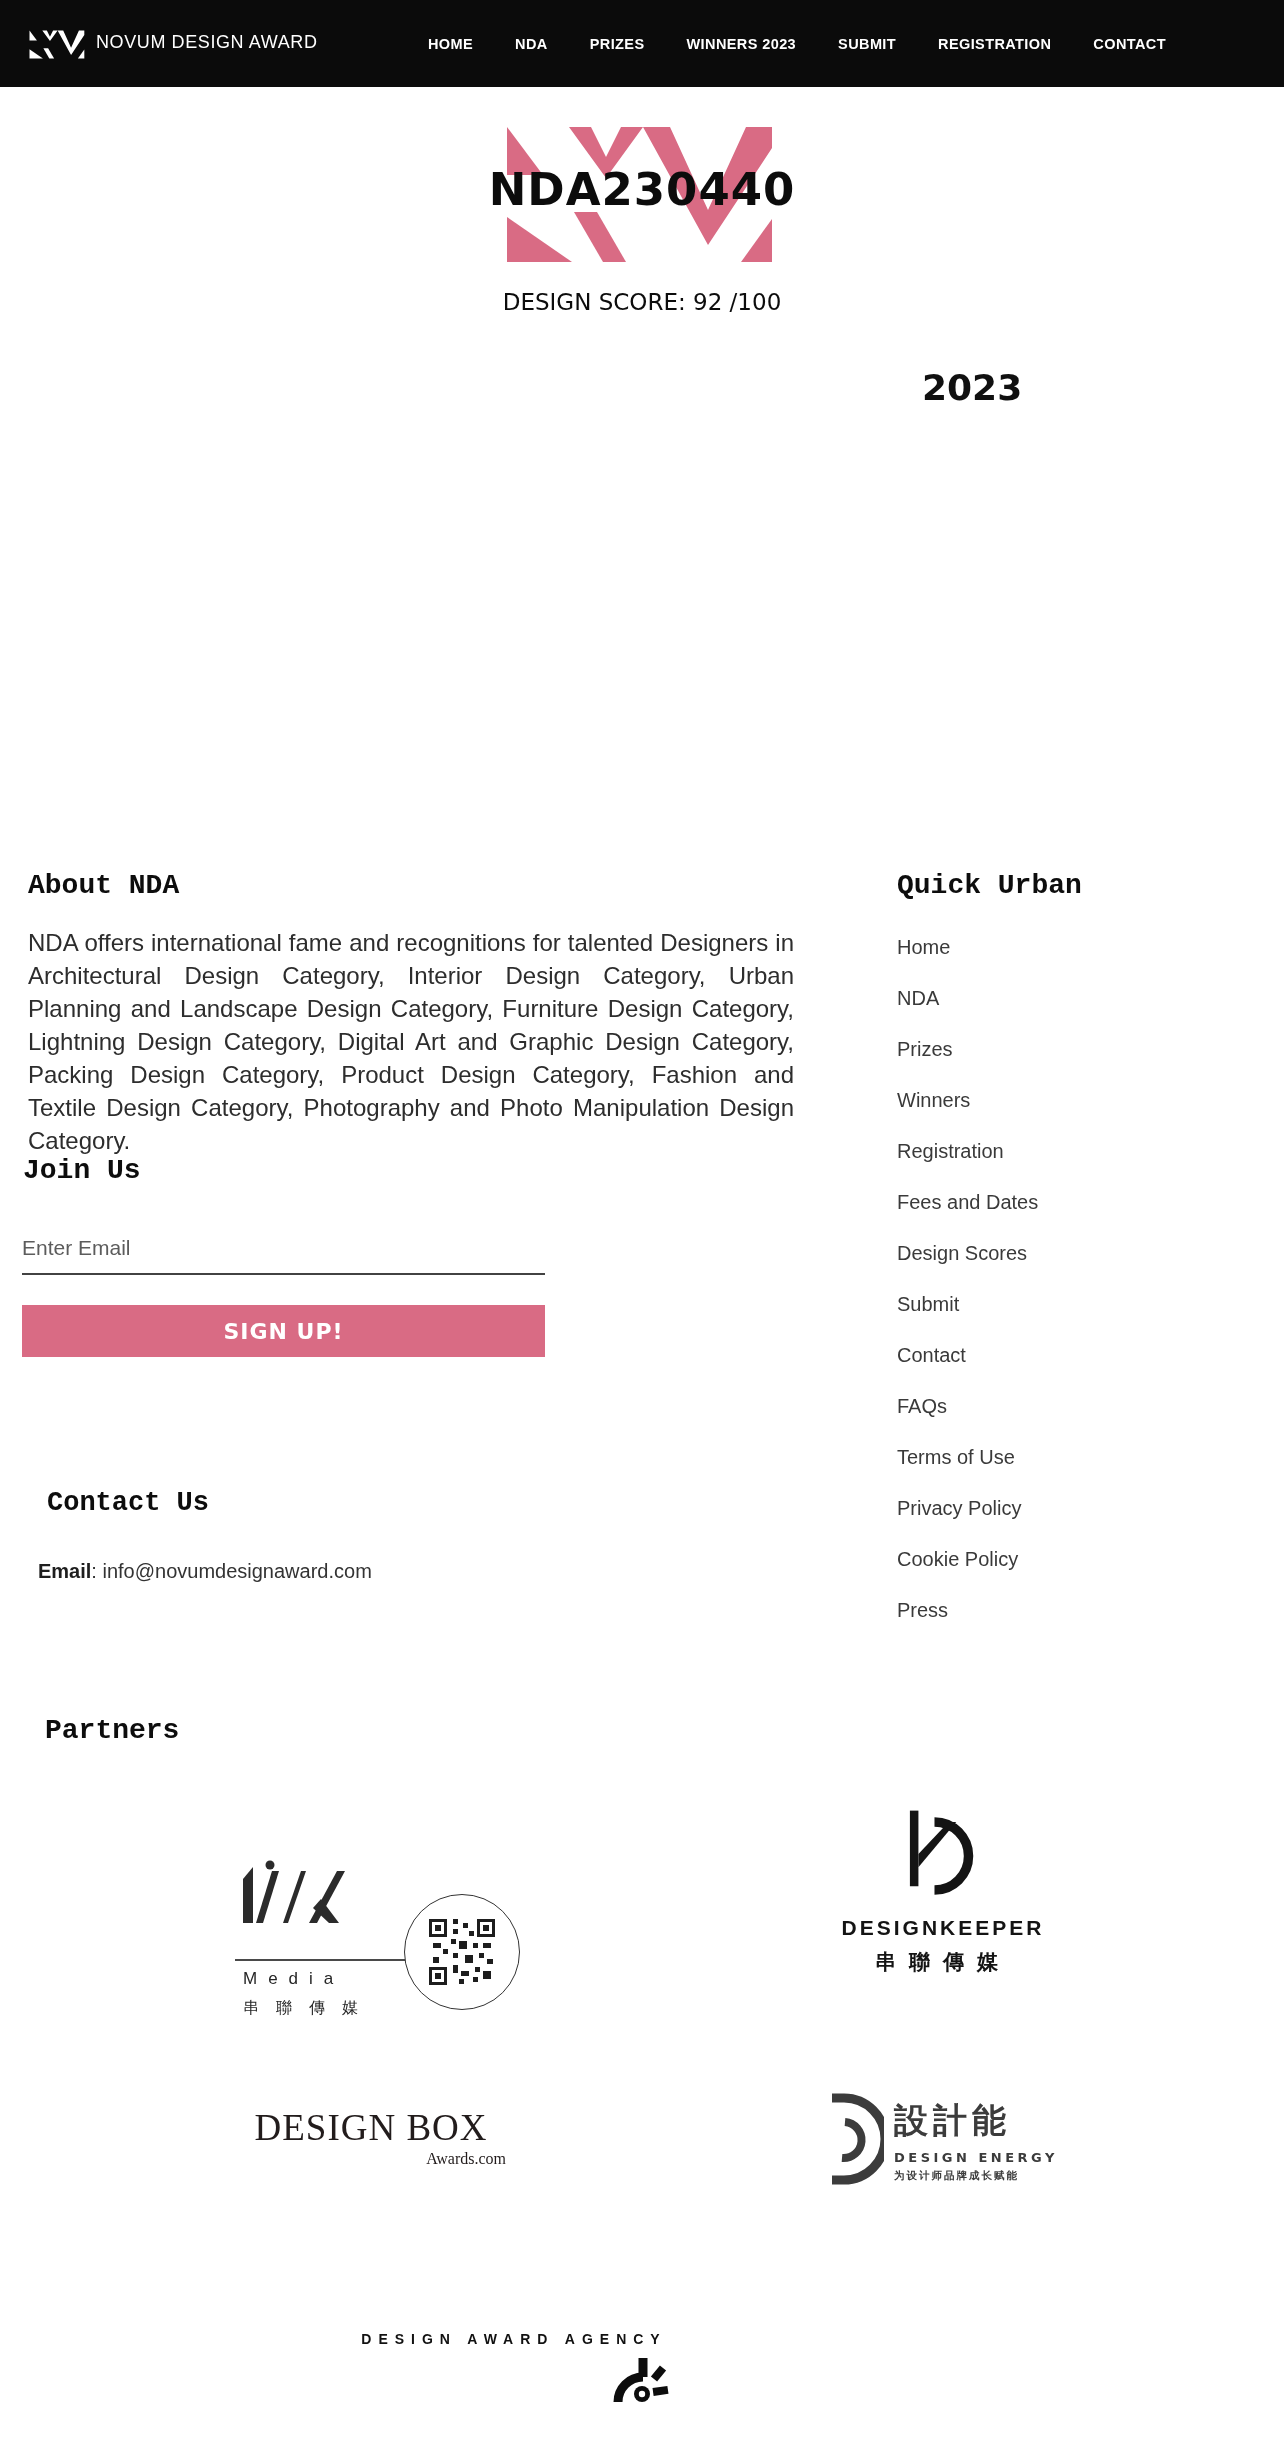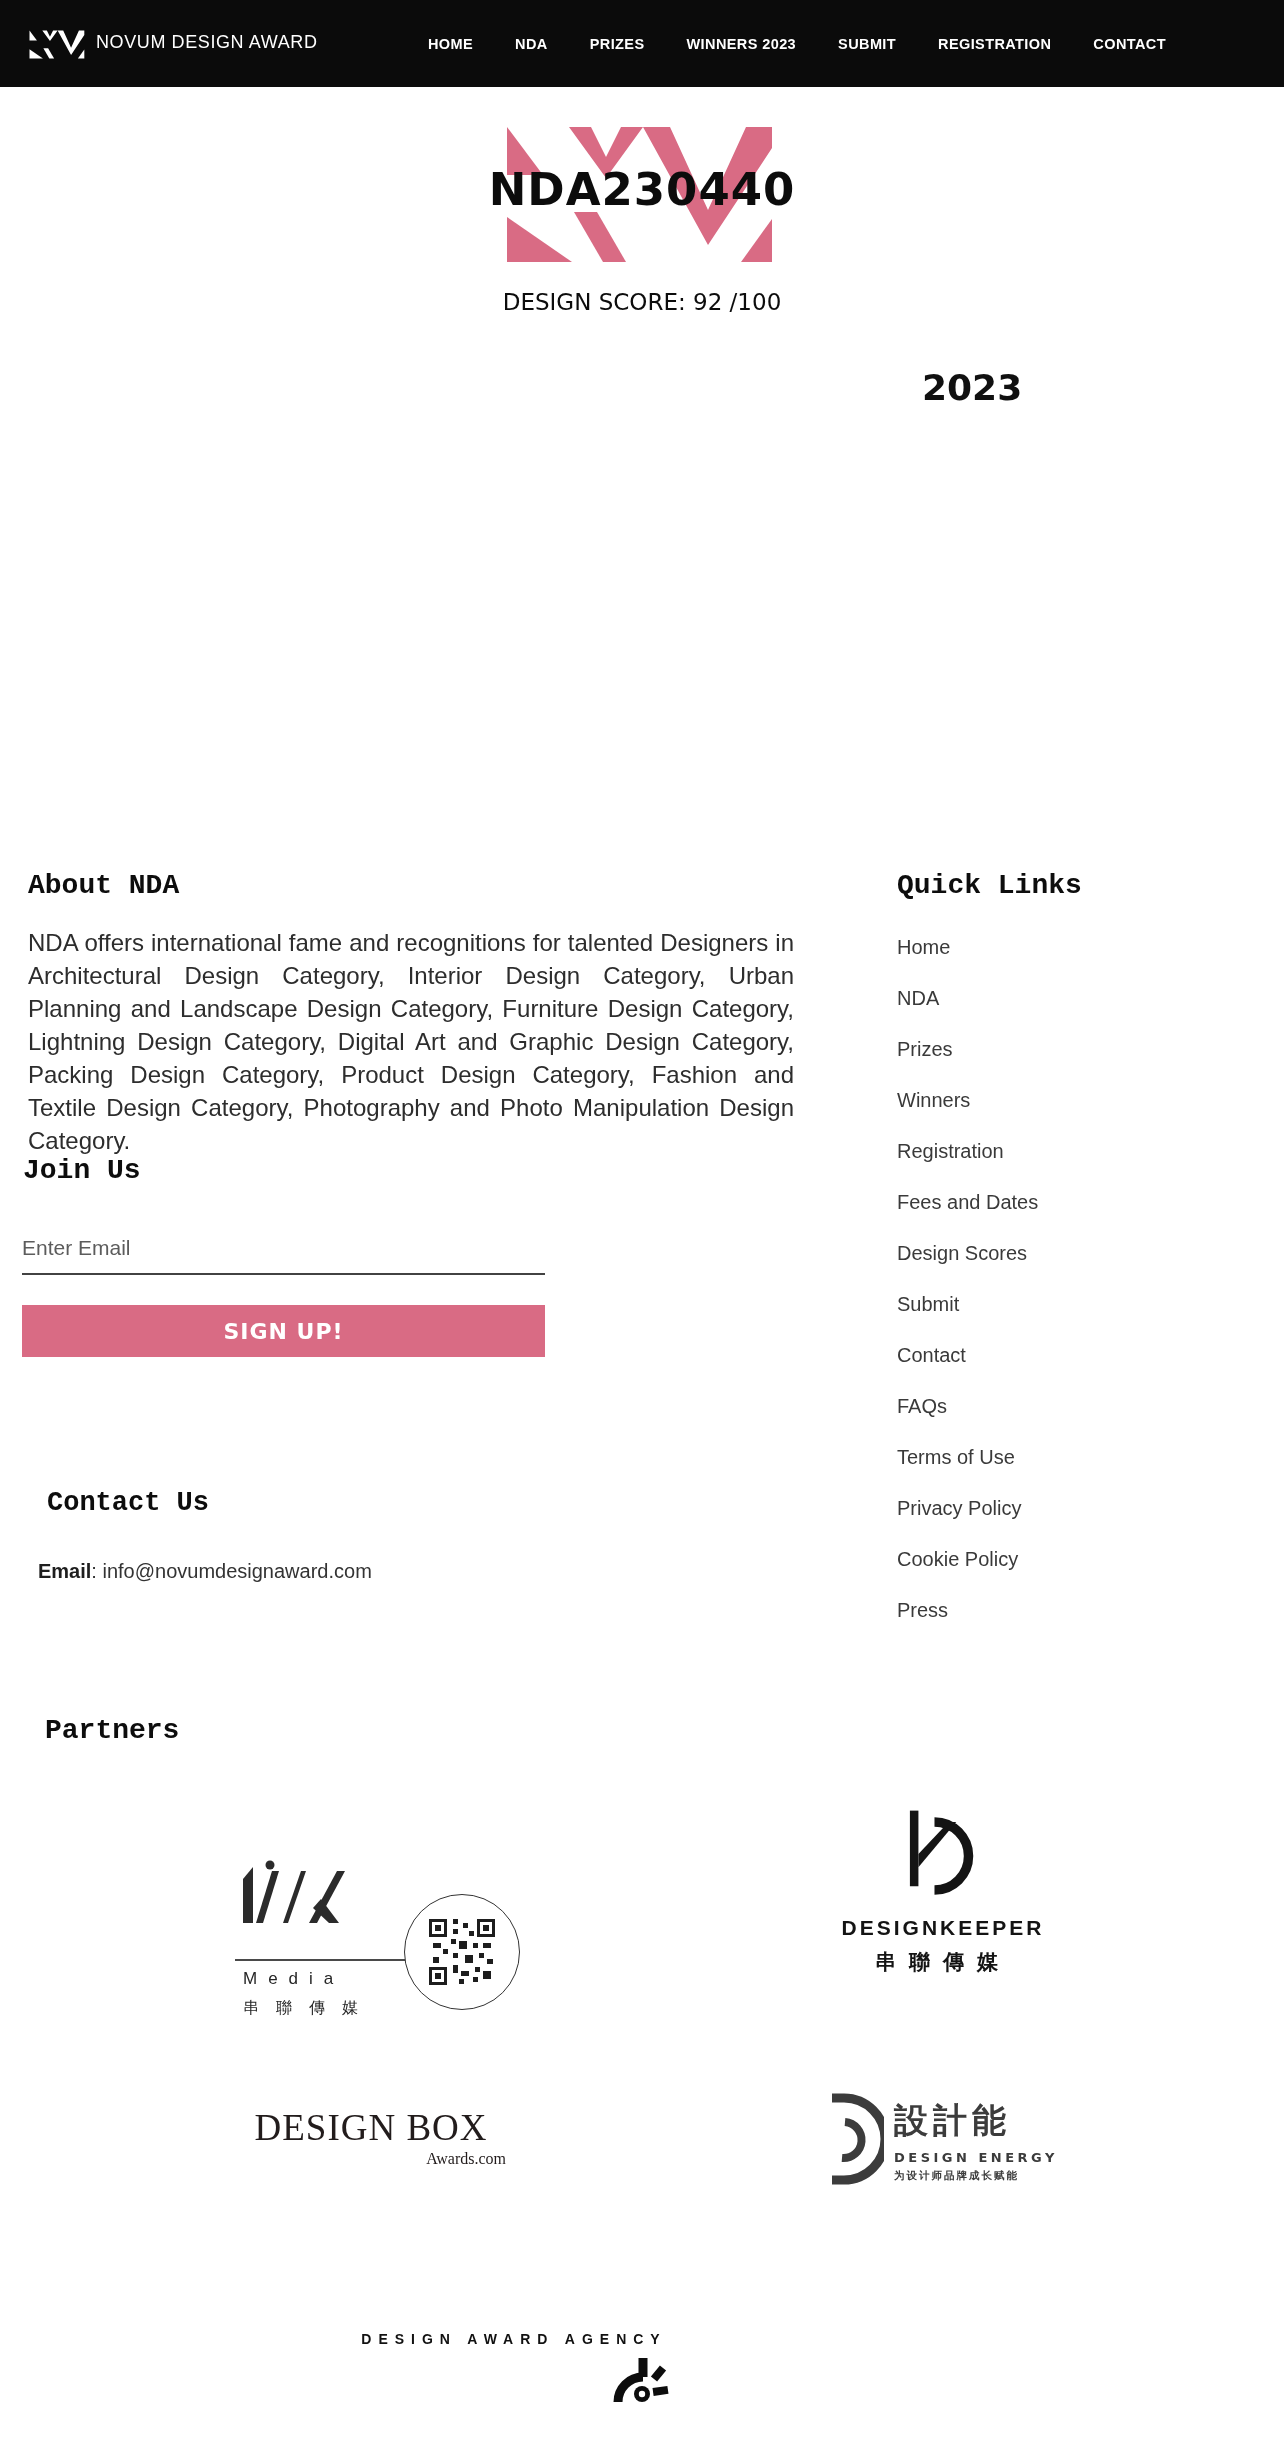--- a/index.html
+++ b/index.html
@@ -116,21 +116,21 @@
       <polygon points="246,150 277,107 277,150"></polygon>
     </g>
   </svg>
   <div class="hero-code">NDA230440</div>
   <div class="hero-score">DESIGN SCORE: 92 /100</div>
   <div class="hero-year">2023</div>
 
   <div class="abs h2 about-h">About NDA</div>
   <div class="abs about-p">NDA offers international fame and recognitions for talented Designers in Architectural Design Category, Interior Design Category, Urban Planning and Landscape Design Category, Furniture Design Category, Lightning Design Category, Digital Art and Graphic Design Category, Packing Design Category, Product Design Category, Fashion and Textile Design Category, Photography and Photo Manipulation Design Category.</div>
 
-  <div class="abs h2 quick-h">Quick Links</div>
+  <div class="abs h2 quick-h">Quick Urban</div>
   <ul class="abs quick-list">
     <li>Home</li>
     <li>NDA</li>
     <li>Prizes</li>
     <li>Winners</li>
     <li>Registration</li>
     <li>Fees and Dates</li>
     <li>Design Scores</li>
     <li>Submit</li>
     <li>Contact</li>

